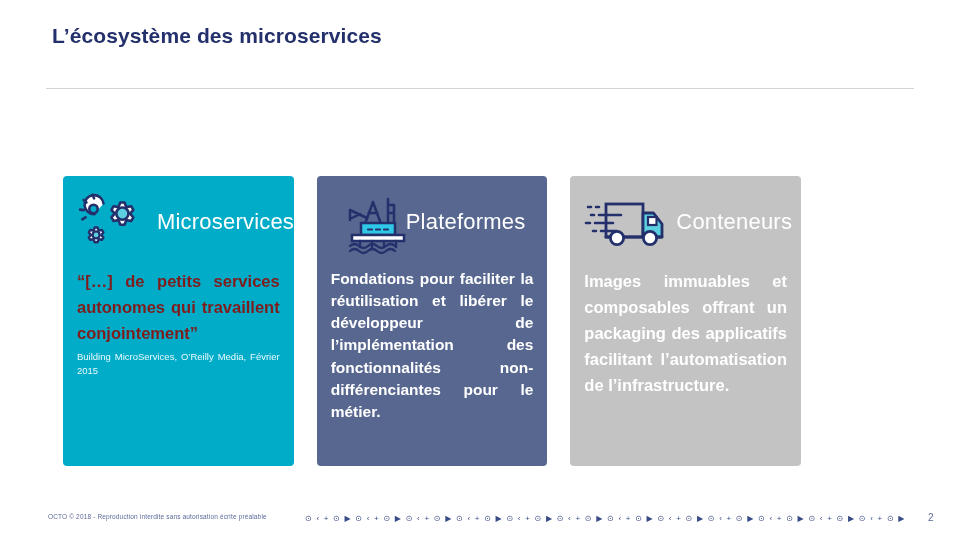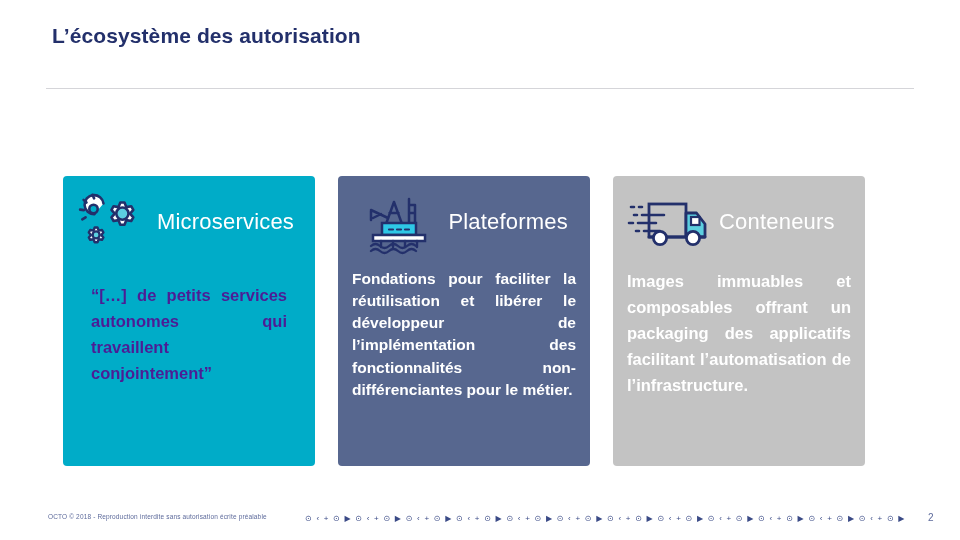--- a/index.html
+++ b/index.html
@@ -34,21 +34,21 @@
     width: 868px;
     height: 1px;
     background: #d5d5d9;
   }
 
   
   #cards {
     position: absolute;
     left: 63px;
     top: 176px;
-    width: 802px;
+    width: 738px;
     height: 290px;
     display: flex;
     gap: 23px;
   }
   .card {
     width: 267px;
     height: 290px;
     border-radius: 4px;
     box-sizing: border-box;
     position: relative;
@@ -78,26 +78,26 @@
     white-space: nowrap;
   }
   .card-head.left .card-title  { margin-left: 6px; }
   .card-head.right .card-title { margin-right: 8px; }
 
   .card-body {
     padding: 0 14px;
     box-sizing: border-box;
   }
   .quote {
-    color: #4c1d95;
+    color: #7f1d1d;
     font-size: 16.5px;
     font-weight: bold;
     line-height: 1.58;
     text-align: justify;
-    margin: 14px;
+    margin: 0;
   }
   .quote-author {
     color: #ffffff;
     font-size: 14px;
     font-weight: normal;
     line-height: 1.3;
     margin-top: 3px;
   }
   .quote-source {
     color: #eafafd;
@@ -149,21 +149,21 @@
     position: absolute;
     left: 928px;
     top: 512px;
     font-size: 10px;
     color: #5d6a9b;
   }
 </style>
 </head>
 <body>
 
-<div id="slide-title">L’écosystème des autorisation</div>
+<div id="slide-title">L’écosystème des microservices</div>
 
 <div id="title-rule"></div>
 
 <div id="cards">
 
   <div class="card card-teal">
     <div class="card-head left">
       <span class="card-icon">
         <svg width="74" height="62" viewBox="0 0 74 62">
           <g fill="none" stroke="#23306b" stroke-width="2.6" stroke-linejoin="round">
@@ -181,20 +181,21 @@
           <g>
             <path d="M20.5 36.5l1.2 3.1 3.3-.6 1.4 2.4-2.1 2.5 2.1 2.5-1.4 2.4-3.3-.6-1.2 3.1h-2.8l-1.2-3.1-3.3 .6-1.4-2.4 2.1-2.5-2.1-2.5 1.4-2.4 3.3 .6 1.2-3.1z" fill="#ffffff" stroke="#23306b" stroke-width="2.4" stroke-linejoin="round"></path>
             <circle cx="19.1" cy="43.9" r="3.5" fill="#5ccfe0" stroke="#23306b" stroke-width="2.4"></circle>
           </g>
         </svg>
       </span>
       <span class="card-title">Microservices</span>
     </div>
     <div class="card-body">
       <p class="quote">“[…] de petits services autonomes qui travaillent conjointement”</p>
+      <div class="quote-source">Building MicroServices, O’Reilly Media, Février 2015</div>
     </div>
   </div>
 
   <div class="card card-slate">
     <div class="card-head right">
       <span class="card-icon" style="position:absolute; left:26px; top:18px;">
         <svg width="70" height="62" viewBox="0 0 70 62">
           <g fill="none" stroke="#23306b" stroke-width="2.5" stroke-linecap="round" stroke-linejoin="round">
 
             <path d="M30 8l-8 22M30 8l8 22M25.5 19h9"></path>

